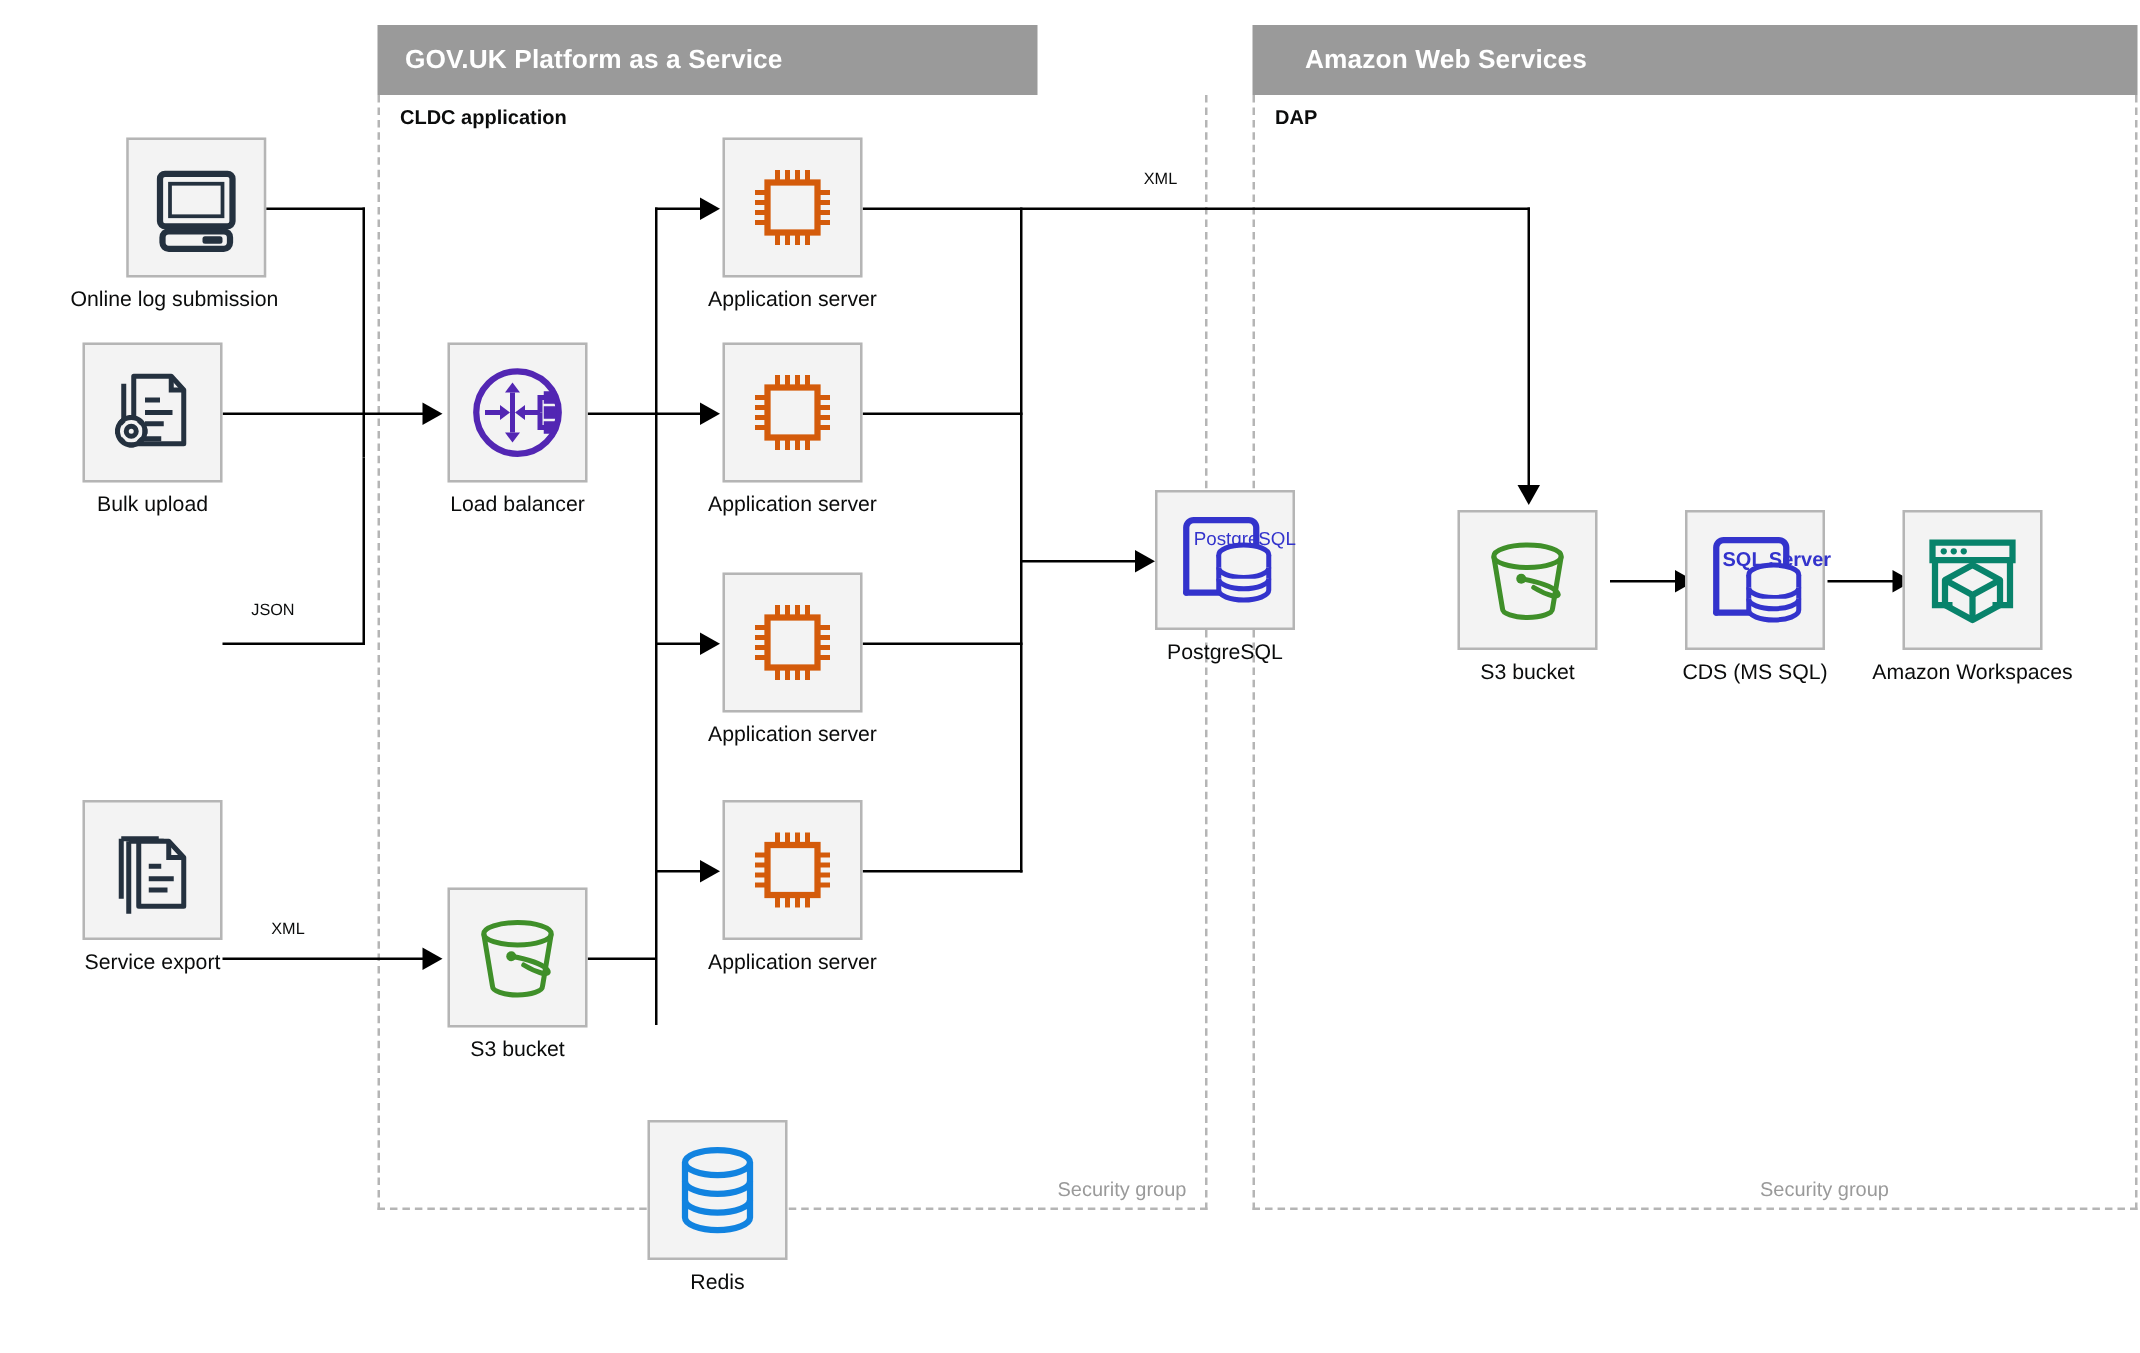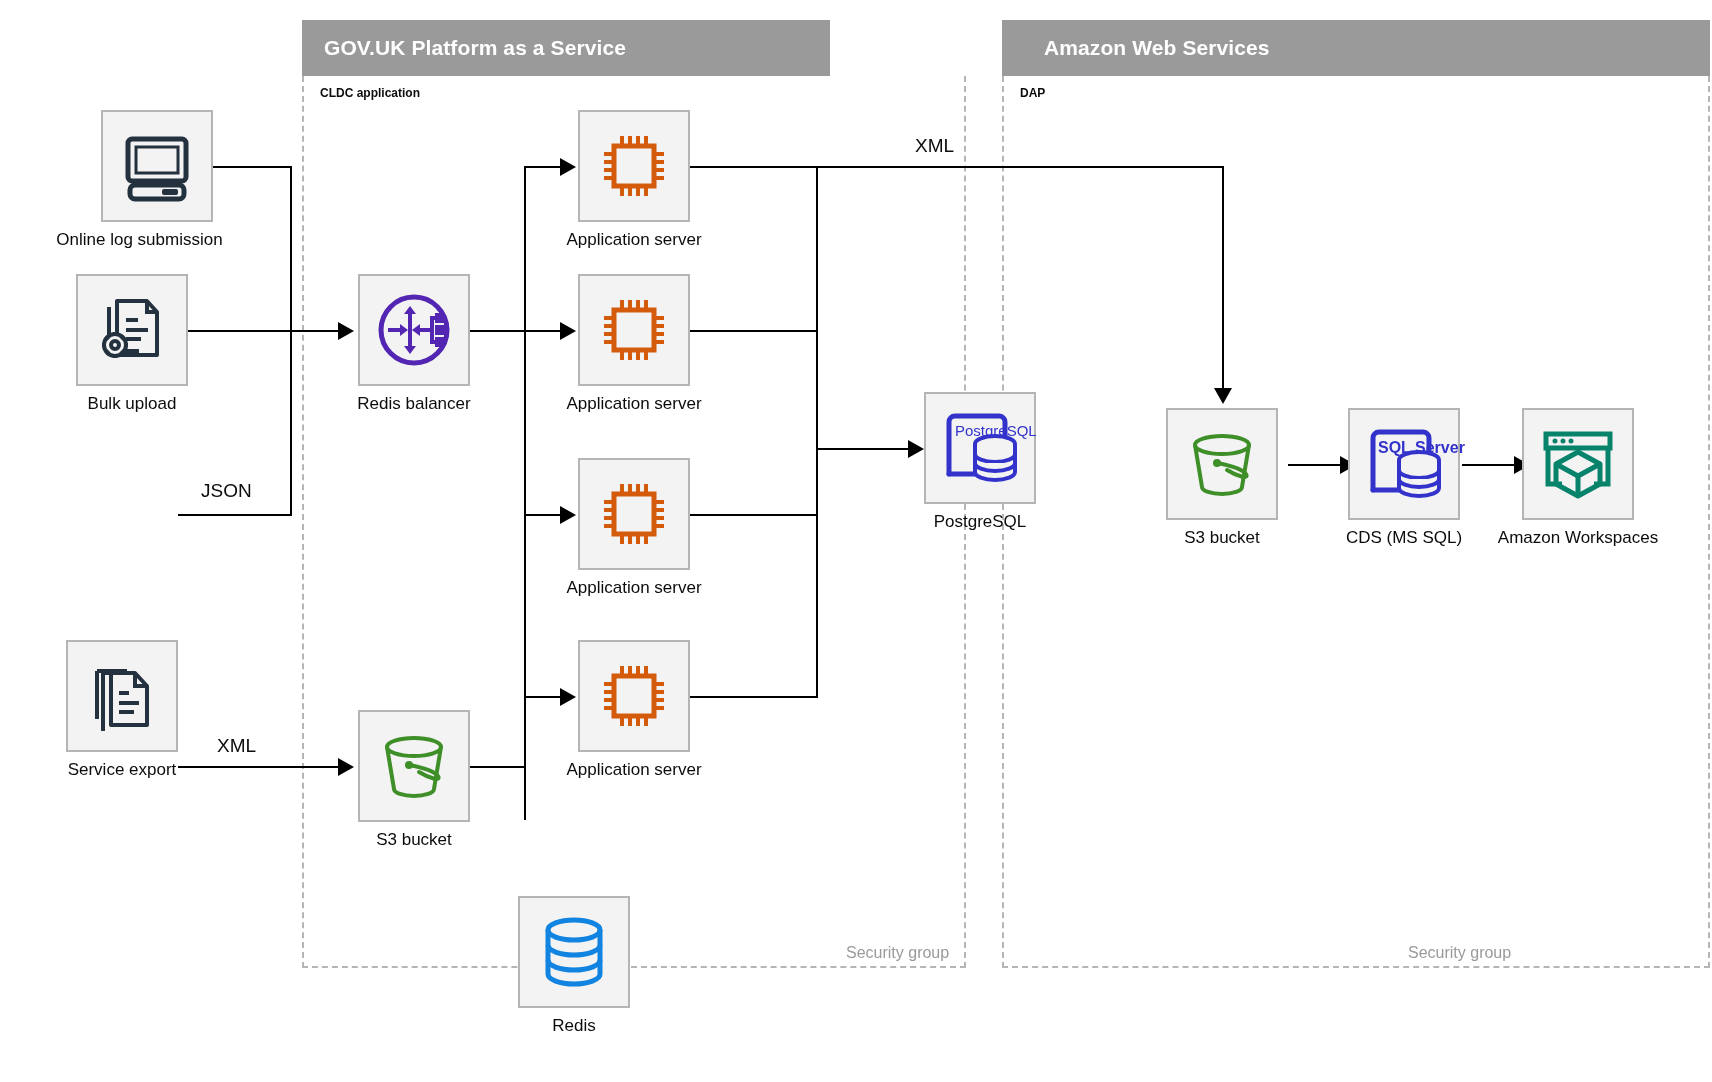--- a/index.html
+++ b/index.html
@@ -35,21 +35,21 @@
   .security-group {
     position: absolute;
     border: 2px dashed #b5b5b5;
     border-top: none;
     box-sizing: border-box;
     background: transparent;
   }
   .group-title {
     position: absolute;
     font-weight: bold;
-    font-size: 12px;
+    font-size: 16px;
     color: #0b0c0c;
   }
   .security-label {
     position: absolute;
     font-size: 16px;
     color: #9a9a9a;
   }
 
   
   .node {
@@ -92,21 +92,21 @@
   }
   .arrow-d {
     position: absolute;
     width: 0; height: 0;
     border-left: 9px solid transparent;
     border-right: 9px solid transparent;
     border-top: 16px solid #000000;
   }
   .edge-label {
     position: absolute;
-    font-size: 19px;
+    font-size: 13px;
     color: #0b0c0c;
     background: #ffffff;
     padding: 0 5px;
     white-space: nowrap;
   }
   svg { display: block; overflow: visible; }
 </style>
 </head>
 <body>
 
@@ -178,21 +178,21 @@
       <svg width="74" height="74" viewBox="0 0 74 74">
         <rect x="8" y="10" width="58" height="42" rx="4" fill="none" stroke="#24313f" stroke-width="5"></rect>
         <rect x="16" y="18" width="42" height="26" fill="none" stroke="#24313f" stroke-width="3"></rect>
         <rect x="10" y="56" width="54" height="14" rx="5" fill="none" stroke="#24313f" stroke-width="5"></rect>
         <rect x="42" y="60" width="16" height="6" rx="2" fill="#24313f"></rect>
       </svg>
     </div>
     <div class="node-label">Online log submission</div>
   </div>
 
-  <div class="node" style="left:66px; top:274px;margin-left:10px;">
+  <div class="node" style="left:66px; top:274px;">
     <div class="node-box">
       <svg width="74" height="74" viewBox="0 0 74 74">
         <path d="M14 14 L14 58 L44 58" fill="none" stroke="#24313f" stroke-width="4"></path>
         <path d="M22 8 L52 8 L62 19 L62 62 L22 62 Z" fill="none" stroke="#24313f" stroke-width="4" stroke-linejoin="round"></path>
         <path d="M52 8 L52 19 L62 19" fill="none" stroke="#24313f" stroke-width="4"></path>
         <line x1="31" y1="27" x2="43" y2="27" stroke="#24313f" stroke-width="4"></line>
         <line x1="31" y1="37" x2="53" y2="37" stroke="#24313f" stroke-width="4"></line>
         <line x1="31" y1="46" x2="46" y2="46" stroke="#24313f" stroke-width="4"></line>
         <g transform="translate(20,52)">
           <circle cx="0" cy="0" r="11" fill="#f3f3f3" stroke="#24313f" stroke-width="4"></circle>
@@ -244,21 +244,21 @@
           <polygon points="26,34 34,40 26,46"></polygon>
           <polygon points="46,34 38,40 46,46"></polygon>
           <polygon points="30,24 42,24 36,16"></polygon>
           <polygon points="30,56 42,56 36,64"></polygon>
           <rect x="61" y="23" width="10" height="10"></rect>
           <rect x="61" y="35" width="10" height="10"></rect>
           <rect x="61" y="47" width="10" height="10"></rect>
         </g>
       </svg>
     </div>
-    <div class="node-label">Redis balancer</div>
+    <div class="node-label">Load balancer</div>
   </div>
 
   <div class="node" style="left:578px; top:110px;">
     <div class="node-box">
       <svg width="76" height="76" viewBox="0 0 76 76">
         <rect x="18" y="18" width="40" height="40" fill="none" stroke="#d45b0b" stroke-width="5"></rect>
         <g stroke="#d45b0b" stroke-width="4">
           <line x1="26" y1="8" x2="26" y2="18"></line>
             <line x1="34" y1="8" x2="34" y2="18"></line>
           <line x1="42" y1="8" x2="42" y2="18"></line>

